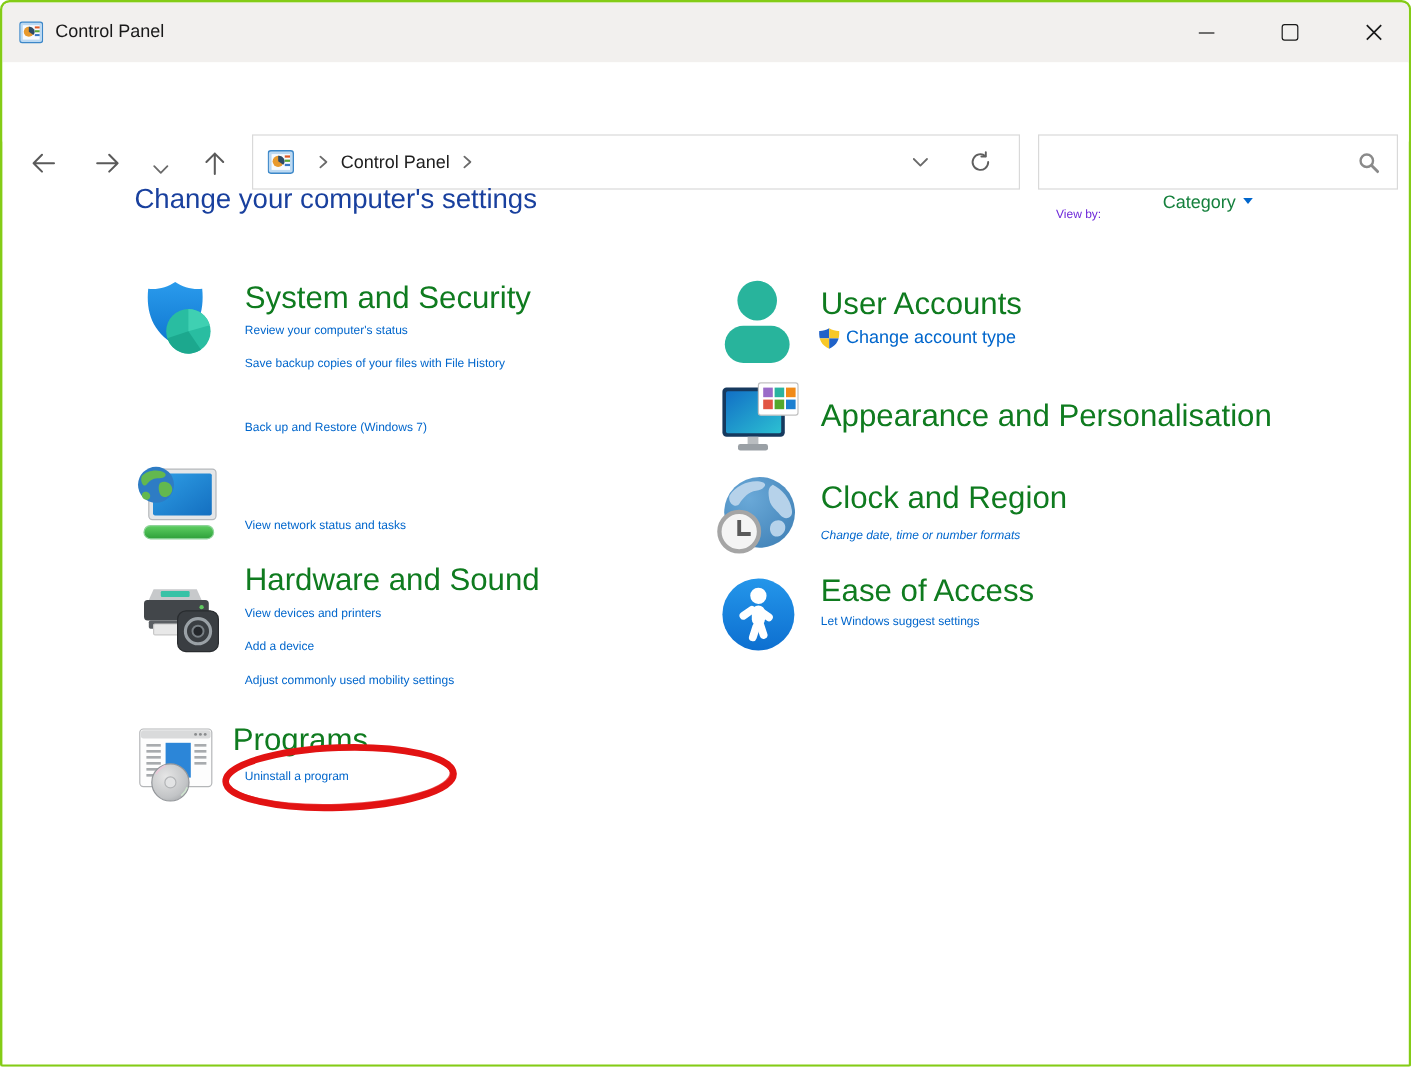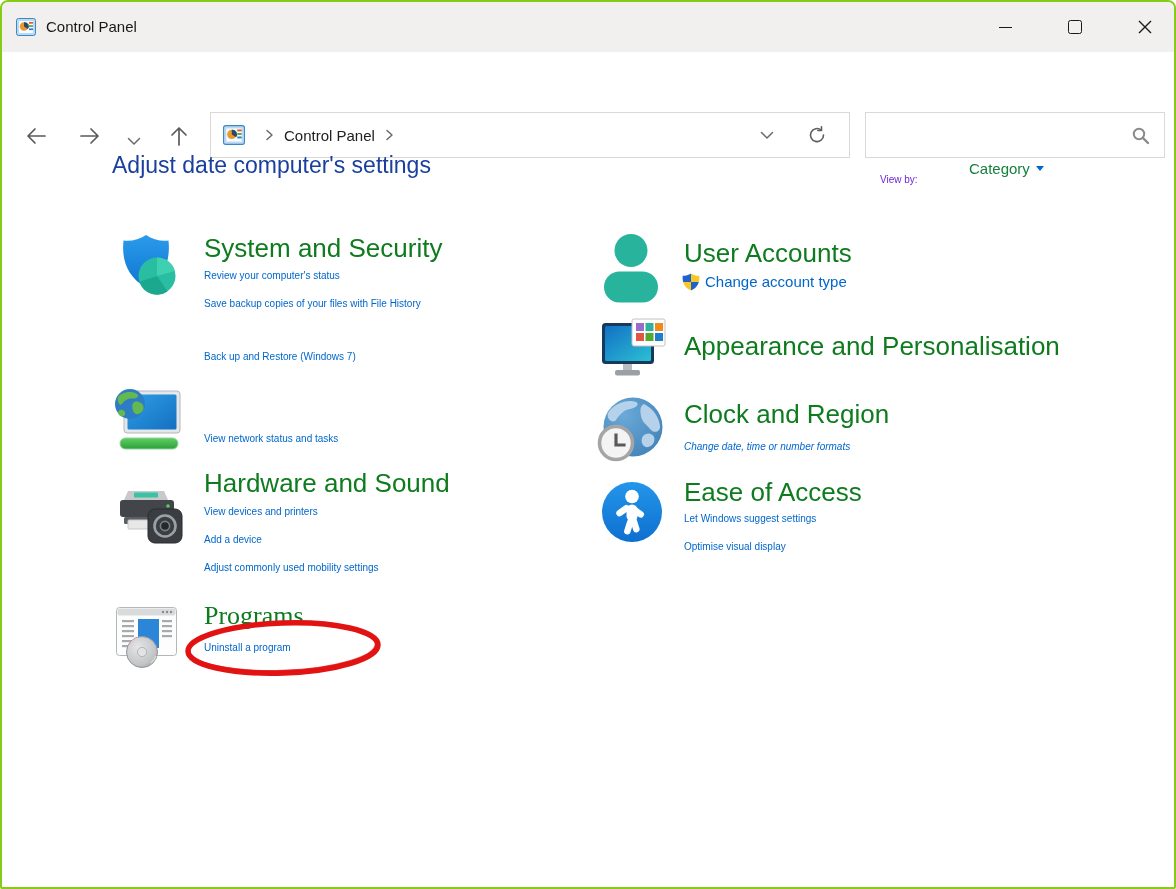--- a/index.html
+++ b/index.html
@@ -141,21 +141,21 @@
       <input type="text" value="" style="">
       <span class="search-ico">
         <svg width="19" height="19" viewBox="0 0 19 19">
           <circle cx="8" cy="8" r="5.2" stroke="#8a8a8a" stroke-width="2" fill="none"></circle>
           <path d="M12 12 L17 17" stroke="#8a8a8a" stroke-width="2.4" stroke-linecap="round"></path>
         </svg>
       </span>
     </div>
   </div>
 
-  <div class="page-title">Adjust date computer's settings</div>
+  <div class="page-title">Change your computer's settings</div>
   <div class="viewby-label">View by:</div>
   <div class="viewby-value"><span>Category</span><span class="tri"></span></div>
 
   <svg class="icon-abs" style="left:112px;top:229px;" width="68" height="70" viewBox="0 0 68 70">
     <defs>
         <linearGradient id="shg" x1="0" y1="0" x2="0" y2="1">
           <stop offset="0" stop-color="#2a9bec"></stop>
           <stop offset="1" stop-color="#0f76cf"></stop>
         </linearGradient>
       </defs>
@@ -231,21 +231,21 @@
         <rect x="48" y="20" width="10" height="2.2"></rect>
       <rect x="48" y="25" width="10" height="2.2"></rect>
         <rect x="48" y="30" width="10" height="2.2"></rect>
     </g>
     <rect x="24" y="14" width="21" height="29" fill="#2c86d8"></rect>
     <circle cx="28" cy="47" r="15.5" fill="url(#disc)" stroke="#93969a"></circle>
     <circle cx="28" cy="47" r="4.6" fill="#e2e3e4" stroke="#b2b4b6"></circle>
     <path d="M16 40 A15 15 0 0 1 24 33" stroke="#e9c9d8" stroke-width="1.4" fill="none"></path>
     <path d="M37 58 A15 15 0 0 0 42 51" stroke="#cfe4cf" stroke-width="1.4" fill="none"></path>
   </svg>
-  <a class="cat-title" style="left:202px;top:599px;font-family:Liberation Serif, serif;">Programs</a>
+  <a class="cat-title" style="left:192px;top:599px;">Programs</a>
   <a class="cp-link" style="left:202px;top:632px;">Uninstall a program</a>
   <svg class="annotation-ellipse" viewBox="0 0 202 62">
     <ellipse cx="101" cy="31" rx="95" ry="25" fill="none" stroke="#e21313" stroke-width="5.5"></ellipse>
     <ellipse cx="100" cy="30" rx="94" ry="24" fill="none" stroke="#e21313" stroke-width="2.5" opacity="0.75"></ellipse>
   </svg>
 
   <svg class="icon-abs" style="left:598px;top:231px;" width="62" height="70" viewBox="0 0 62 70">
     <circle cx="31" cy="17.5" r="16.5" fill="#28b49c"></circle>
     <rect x="4" y="38.5" width="54" height="31" rx="15.5" fill="#28b49c"></rect>
   </svg>
@@ -317,15 +317,14 @@
     <g fill="#ffffff">
       <rect x="26.5" y="24.5" width="11" height="17" rx="5.5"></rect>
       <rect x="33" y="25" width="15" height="6.5" rx="3.25" transform="rotate(35 33 25)"></rect>
       <rect x="31" y="29" width="15" height="6.5" rx="3.25" transform="rotate(145 31 29)"></rect>
       <rect x="28.2" y="38" width="6.5" height="16" rx="3.25" transform="rotate(18 28.2 38)"></rect>
       <rect x="29.3" y="38" width="6.5" height="16" rx="3.25" transform="rotate(-18 29.3 38)"></rect>
     </g>
   </svg>
   <a class="cat-title" style="left:682px;top:475px;">Ease of Access</a>
   <a class="cp-link" style="left:682px;top:503px;">Let Windows suggest settings</a>
-  <a class="cp-link" style="left:682px;top:531px;">Optimise visual display</a>
 
 </div>
 
 </body></html>

